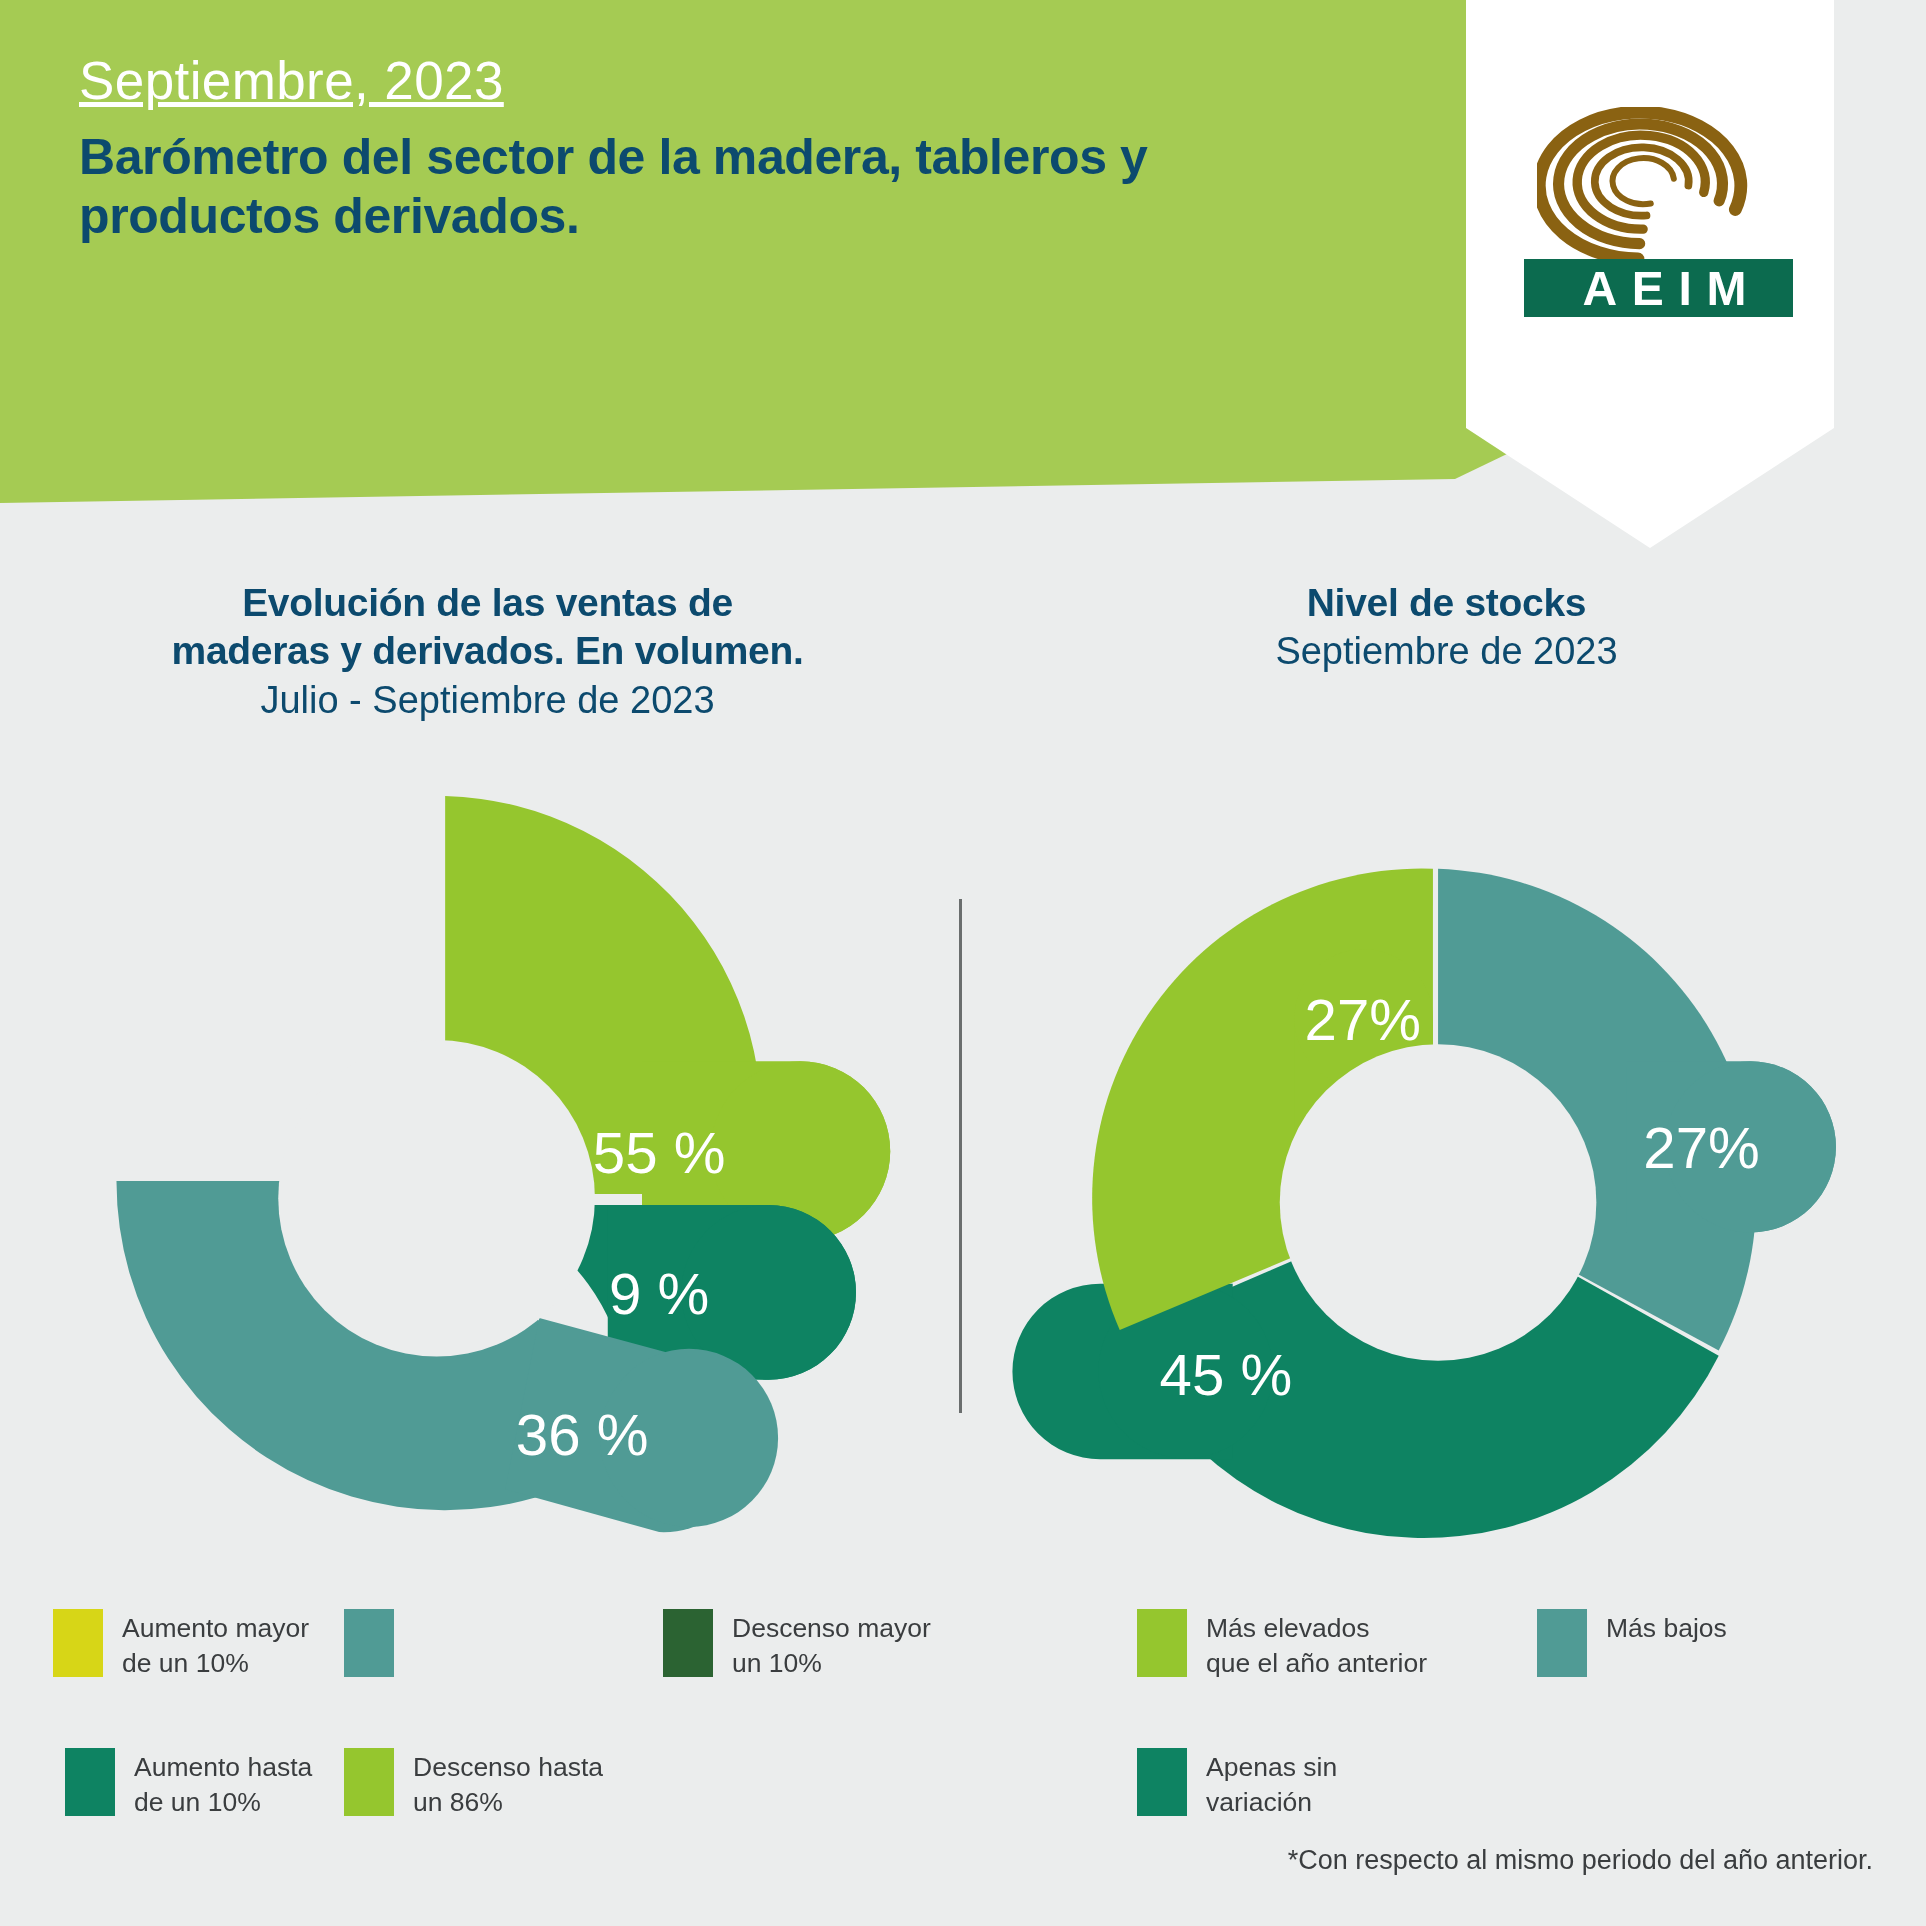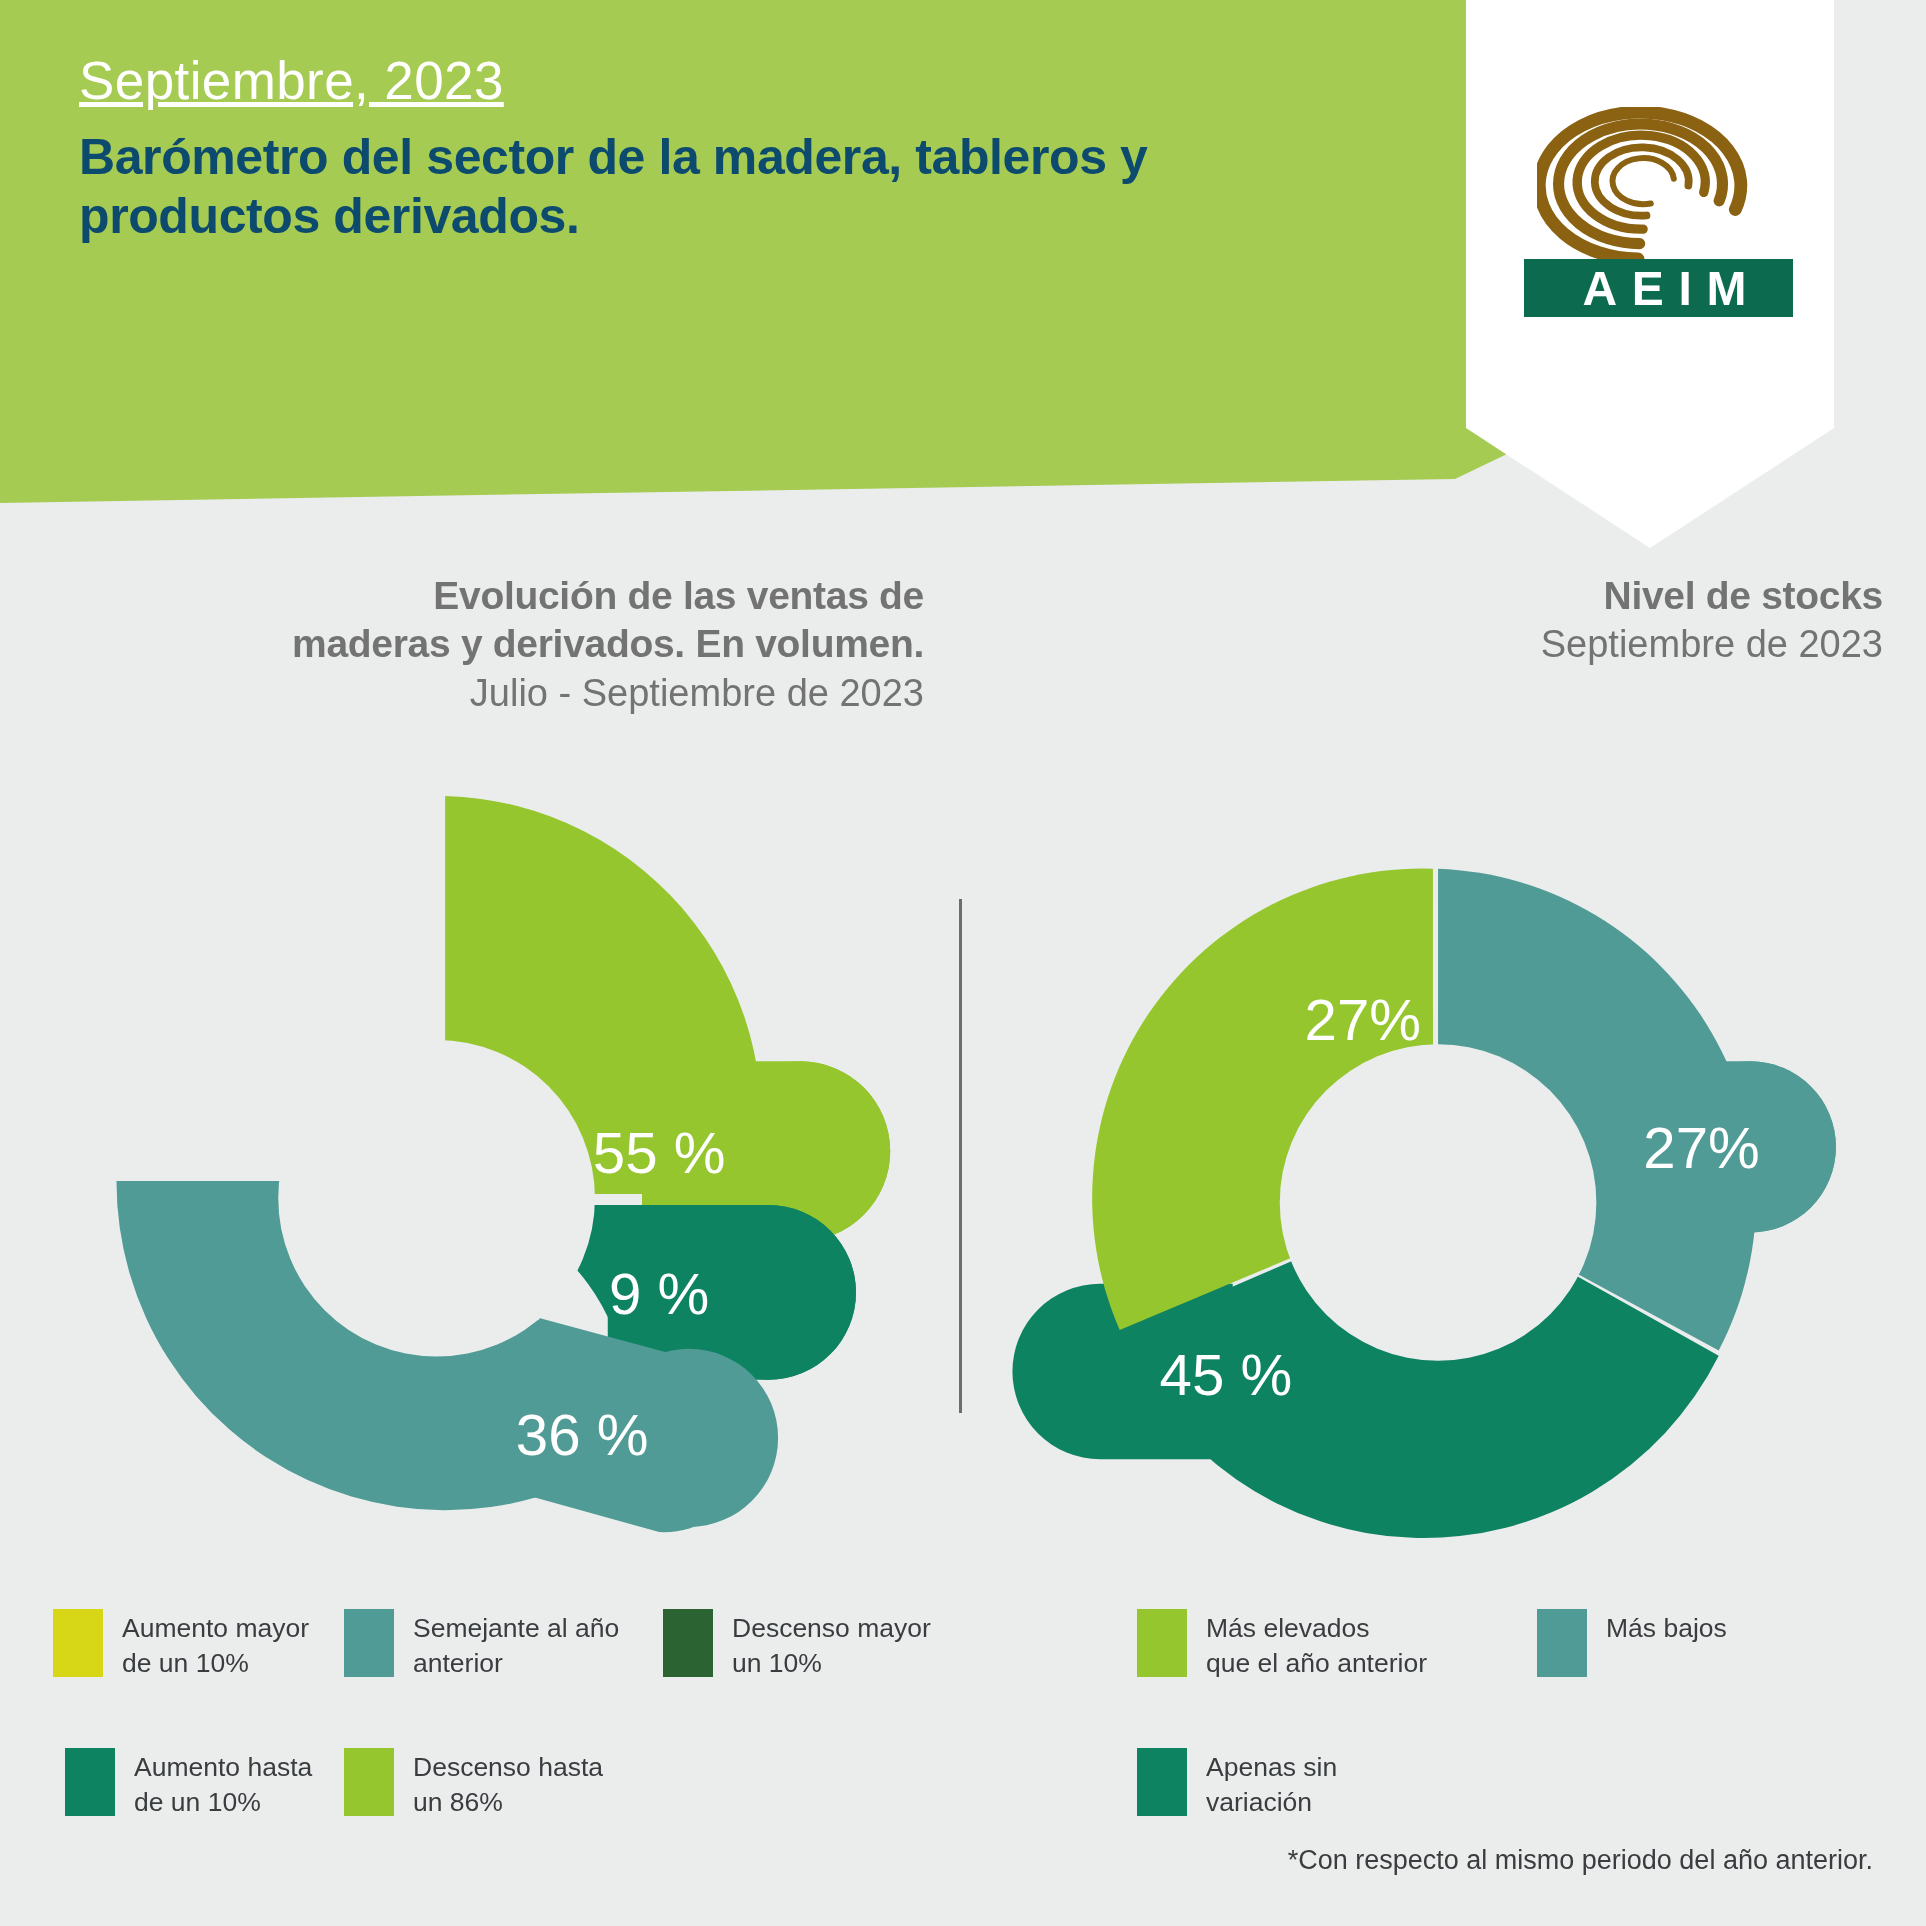--- a/index.html
+++ b/index.html
@@ -47,21 +47,21 @@
     padding-left:12px;
   }
   .logo-sub{
     position:absolute;left:1507px;top:330px;width:291px;
     text-align:center;color:#0c6b4f;
     font-size:17.5px;line-height:1.42;font-weight:bold;letter-spacing:0.5px;
   }
 
   
   .chart-title{
-    position:absolute;text-align:right;color:#737373;
+    position:absolute;text-align:center;color:#0c4a6e;margin-top:7px;
   }
   .ct-bold{font-weight:bold;font-size:39px;line-height:1.24;letter-spacing:-0.3px;}
   .ct-light{font-size:38px;line-height:1.28;font-weight:normal;}
 
   #title-left{left:51px;top:572px;width:873px;}
   #title-right{left:1010px;top:572px;width:873px;}
 
   
   .divider{
     position:absolute;left:959px;top:899px;width:2.6px;height:514px;
@@ -181,22 +181,20 @@
   </div>
 
   <div class="legend-item" style="left:53px;top:1609px;width:283px;">
     <span class="swatch" style="background:#d7d617"></span>
     <span class="legend-text">Aumento mayor
 de un 10%</span>
   </div>
 
   <div class="legend-item" style="left:344px;top:1609px;width:283px;">
     <span class="swatch" style="background:#509b95"></span>
-    <span class="legend-text">Semejante al año
-anterior</span>
   </div>
 
   <div class="legend-item" style="left:663px;top:1609px;width:283px;">
     <span class="swatch" style="background:#2b6332"></span>
     <span class="legend-text">Descenso mayor
 un 10%</span>
   </div>
 
   <div class="legend-item" style="left:53px;top:1748px;width:283px;padding-left:12px;">
     <span class="swatch" style="background:#0e8362"></span>

